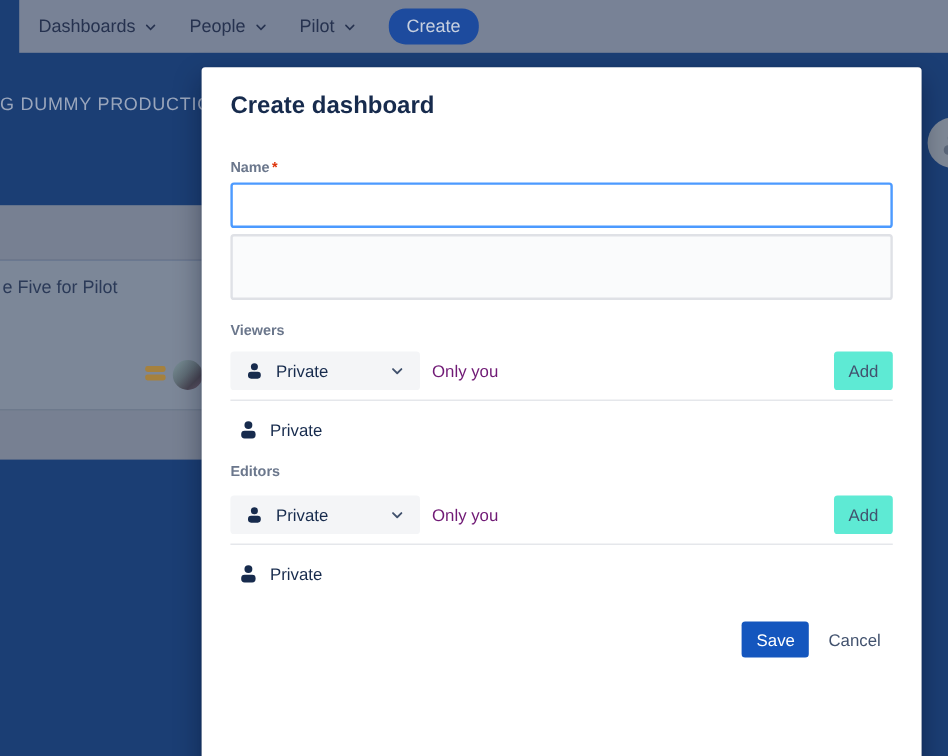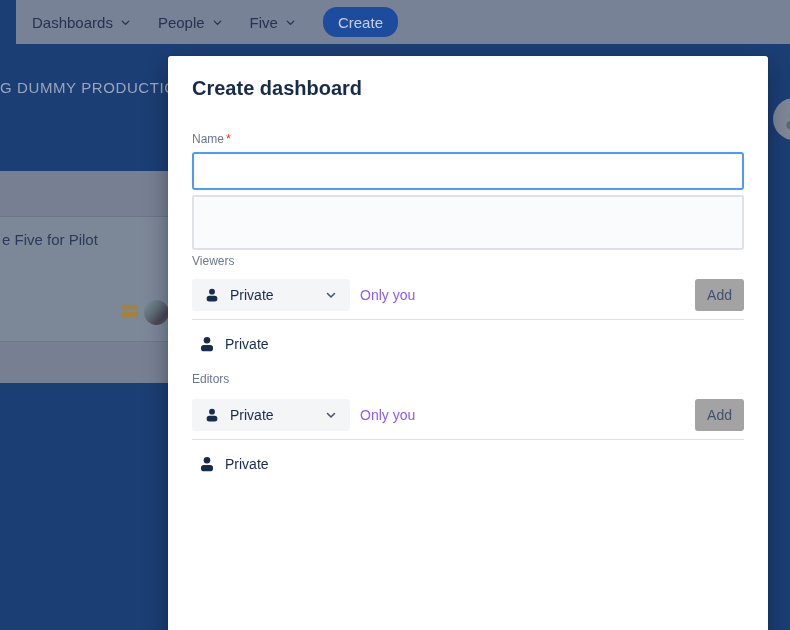--- a/index.html
+++ b/index.html
@@ -31,40 +31,40 @@
 
   .edge-avatar { position:absolute; left:773px; top:98px; width:42px; height:42px; border-radius:50%;
                  background:#7E8896; display:flex; align-items:center; justify-content:center; }
 
   
   .modal { position:absolute; left:168px; top:56px; width:600px; height:610px; background:#FFFFFF;
            border-radius:3px; box-shadow:0 10px 22px rgba(0,10,30,0.38), 0 0 1px rgba(9,30,66,0.3);
            padding:0 24px; }
   .modal-title { margin-top:20px; font-size:20px; line-height:24px; font-weight:600; color:#172B4D; }
 
-  .field-label { font-size:12px; line-height:14px; font-weight:400; color:#6B778C; }
+  .field-label { font-size:12px; line-height:14px; font-weight:700; color:#6B778C; }
   .lbl-name { margin-top:32px; }
   .required { color:#DE350B; margin-left:2px; }
   .name-input { margin-top:6px; width:100%; height:38px; border:2px solid #4C9AFF; border-radius:3px;
                 font-size:14px; color:#172B4D; padding:0 8px; outline:none; font-family:inherit; }
   .lbl-desc { margin-top:13px; }
   .desc-textarea { margin-top:5px; width:100%; height:55px; background:#FAFBFC; border:2px solid #DFE1E6;
                    border-radius:3px; resize:none; font-size:14px; color:#172B4D; padding:6px 8px;
                    outline:none; font-family:inherit; }
-  .lbl-viewers { }
+  .lbl-viewers { margin-top:13px; }
   .lbl-editors { margin-top:16px; }
 
   .perm-row { margin-top:11px; height:32px; display:flex; align-items:center; }
   .perm-row.editors-row { margin-top:13px; }
   .perm-select { width:158px; height:32px; background:#F4F5F7; border-radius:3px; display:flex;
                  align-items:center; padding:0 12px; cursor:pointer; }
   .perm-select .sel-text { margin-left:10px; font-size:14px; font-weight:500; color:#172B4D; }
   .perm-select .chev { margin-left:auto; display:flex; }
-  .perm-hint { margin-left:10px; font-size:14px; color:#8b5cf6; }
-  .add-btn { margin-left:auto; height:32px; padding:0 12px; background:#a3a3a3; border:none;
+  .perm-hint { margin-left:10px; font-size:14px; color:#701a75; }
+  .add-btn { margin-left:auto; height:32px; padding:0 12px; background:#5eead4; border:none;
              border-radius:3px; font-size:14px; font-weight:500; color:#42526E; cursor:pointer;
              font-family:inherit; }
   .row-divider { margin-top:8px; border:none; border-top:1px solid #DFE1E6; height:0; }
   .member-row { margin-top:12px; height:24px; display:flex; align-items:center; padding-left:6px; }
   .member-row .member-name { margin-left:9px; font-size:14px; color:#172B4D; }
 
   .modal-footer { margin-top:28px; display:flex; justify-content:flex-end; align-items:center; }
   .save-btn { height:30px; padding:0 12px; background:#1456BE; color:#FFFFFF; border:none;
               border-radius:3px; font-size:14px; font-weight:500; cursor:pointer; font-family:inherit; }
   .cancel-btn { margin-left:16px; margin-right:10px; background:none; border:none; color:#42526E;
@@ -112,21 +112,21 @@
     </div>
     <div class="nav-item">
       <span>People</span>
       <span>
           <svg width="13" height="13" viewBox="0 0 24 24">
             <path d="M6 9.5l6 6 6-6" fill="none" stroke="#26324F" stroke-width="2.4" stroke-linecap="round"></path>
           </svg>
         </span>
     </div>
     <div class="nav-item">
-      <span>Five</span>
+      <span>Pilot</span>
       <span>
           <svg width="13" height="13" viewBox="0 0 24 24">
             <path d="M6 9.5l6 6 6-6" fill="none" stroke="#26324F" stroke-width="2.4" stroke-linecap="round"></path>
           </svg>
         </span>
     </div>
     <button class="nav-create-btn">Create</button>
   </div>
 
   <div class="modal">
@@ -192,15 +192,19 @@
     <div class="member-row">
       <span class="person-icon">
         <svg width="18" height="18" viewBox="0 0 24 24">
             <circle cx="12" cy="7" r="4.4" fill="#172B4D"></circle>
             <rect x="4" y="13.2" width="16" height="8.6" rx="3.8" fill="#172B4D"></rect>
           </svg>
       </span>
       <span class="member-name">Private</span>
     </div>
 
+    <div class="modal-footer">
+      <button class="save-btn">Save</button>
+      <button class="cancel-btn">Cancel</button>
+    </div>
   </div>
 
 </div>
 
 </body></html>

